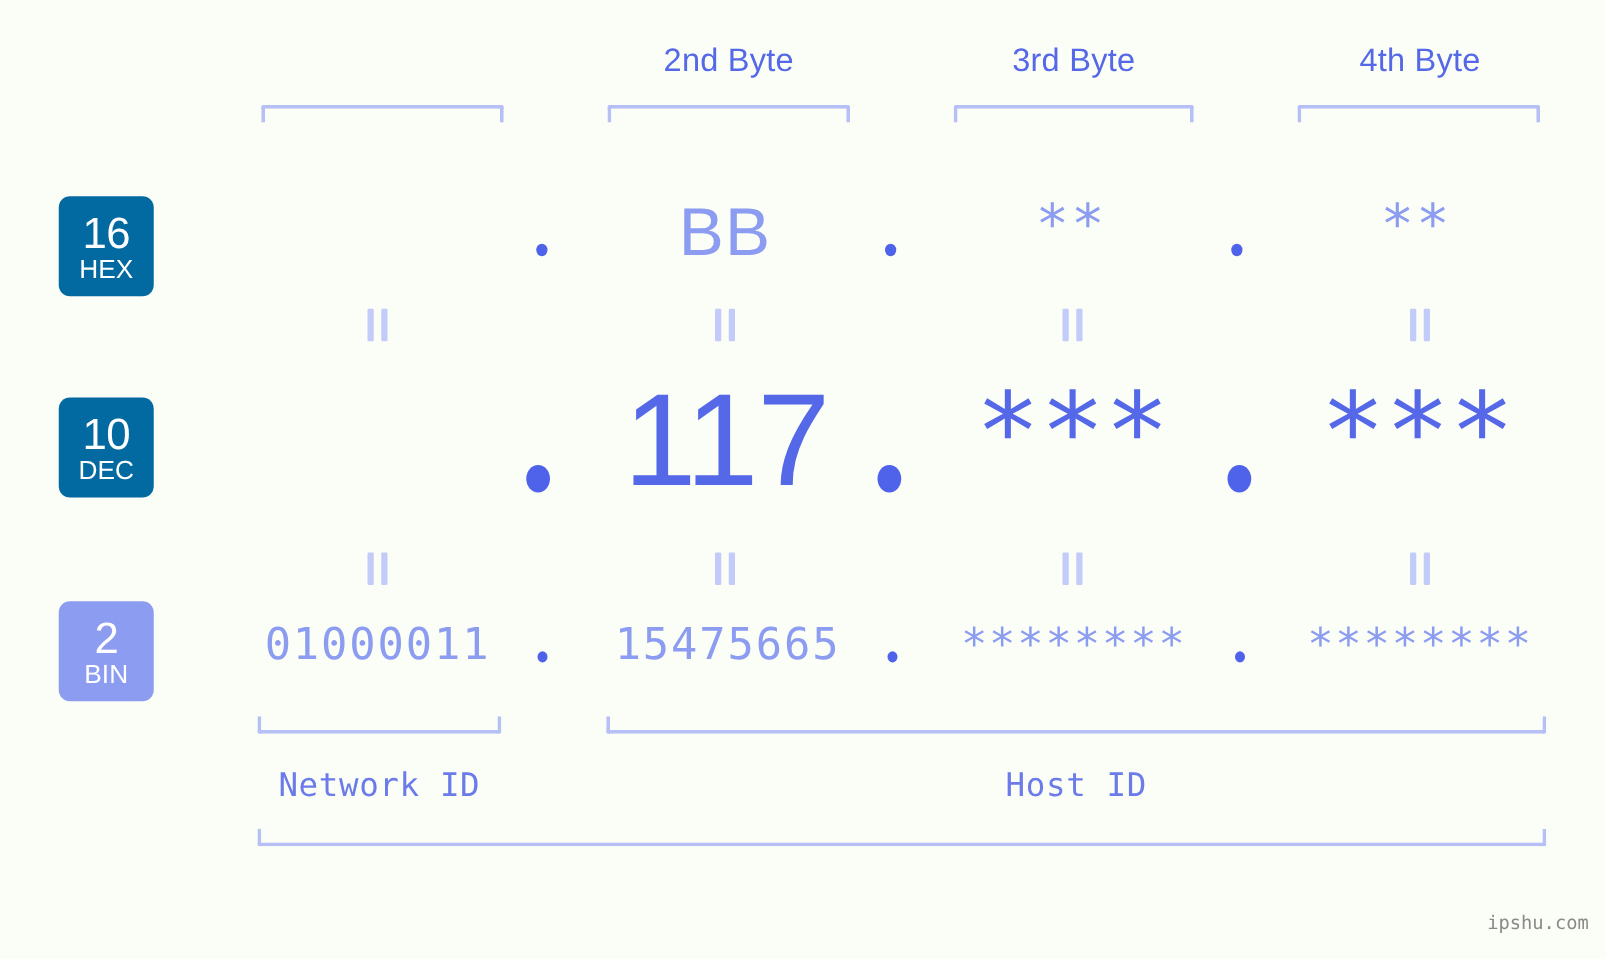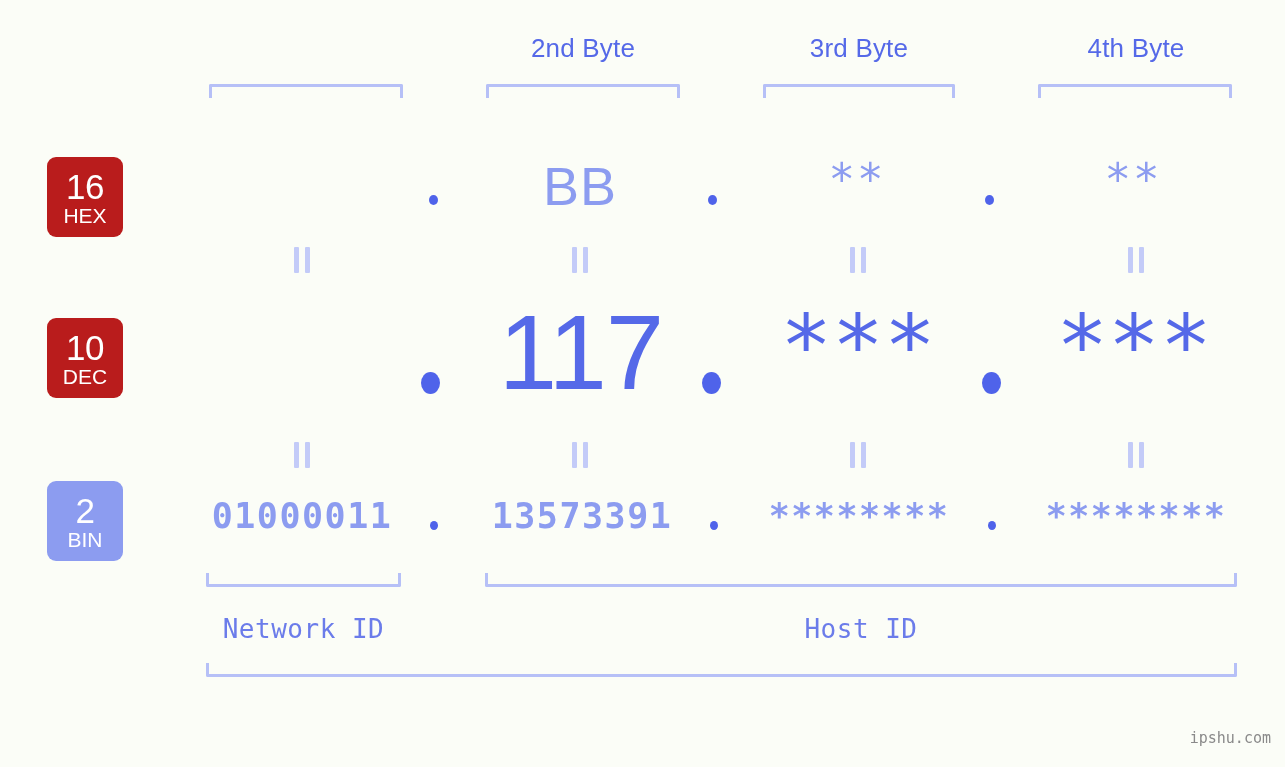--- a/index.html
+++ b/index.html
@@ -52,21 +52,21 @@
     border-radius: 0 0 2px 2px;
   }
 
   
   .badge {
     position: absolute;
     left: 47px;
     width: 76px;
     height: 80px;
     border-radius: 9px;
-    background: #b91c1c;
+    background: #0369a1;
     color: #ffffff;
     display: flex;
     flex-direction: column;
     align-items: center;
     justify-content: center;
     line-height: 1;
   }
   .badge.light { background: #8c9cf0; }
   .badge .num {
     font-size: 35px;
@@ -112,21 +112,20 @@
     font-size: 86px;
     color: #5569e8;
     letter-spacing: 0px;
   }
 
   .bin-val {
     font-family: "DejaVu Sans Mono", monospace;
     font-size: 35px;
     color: #8c9cf0;
     letter-spacing: 1.5px;
-    font-weight: bold;
   }
 
   
   .dot {
     position: absolute;
     border-radius: 50%;
     background: #4f63ea;
   }
   .dot.small { width: 9px; height: 10px; }
   .dot.big   { width: 19px; height: 22px; }
@@ -228,21 +227,21 @@
   <div class="eq" style="left:850px; top:442px;"></div>
   <div class="eq" style="left:1128px; top:442px;"></div>
 
   <div class="badge light" style="top:481px;">
     <span class="num">2</span>
     <span class="nm">BIN</span>
   </div>
 
   <div class="cell bin-val" style="left:203px; top:499px; width:198px;">01000011</div>
   <div class="dot tiny" style="left:430px; top:521px;"></div>
-  <div class="cell bin-val" style="left:483px; top:499px; width:198px;">13573391</div>
+  <div class="cell bin-val" style="left:483px; top:499px; width:198px;">15475665</div>
   <div class="dot tiny" style="left:710px; top:521px;"></div>
   <div class="cell bin-val" style="left:760px; top:499px; width:198px;">********</div>
   <div class="dot tiny" style="left:988px; top:521px;"></div>
   <div class="cell bin-val" style="left:1037px; top:499px; width:198px;">********</div>
 
   <div class="bracket up" style="left:206px; top:573px; width:195px;"></div>
   <div class="bracket up" style="left:485px; top:573px; width:752px;"></div>
 
   <div class="id-label" style="left:206px; top:614px; width:195px;">Network ID</div>
   <div class="id-label" style="left:485px; top:614px; width:752px;">Host ID</div>

